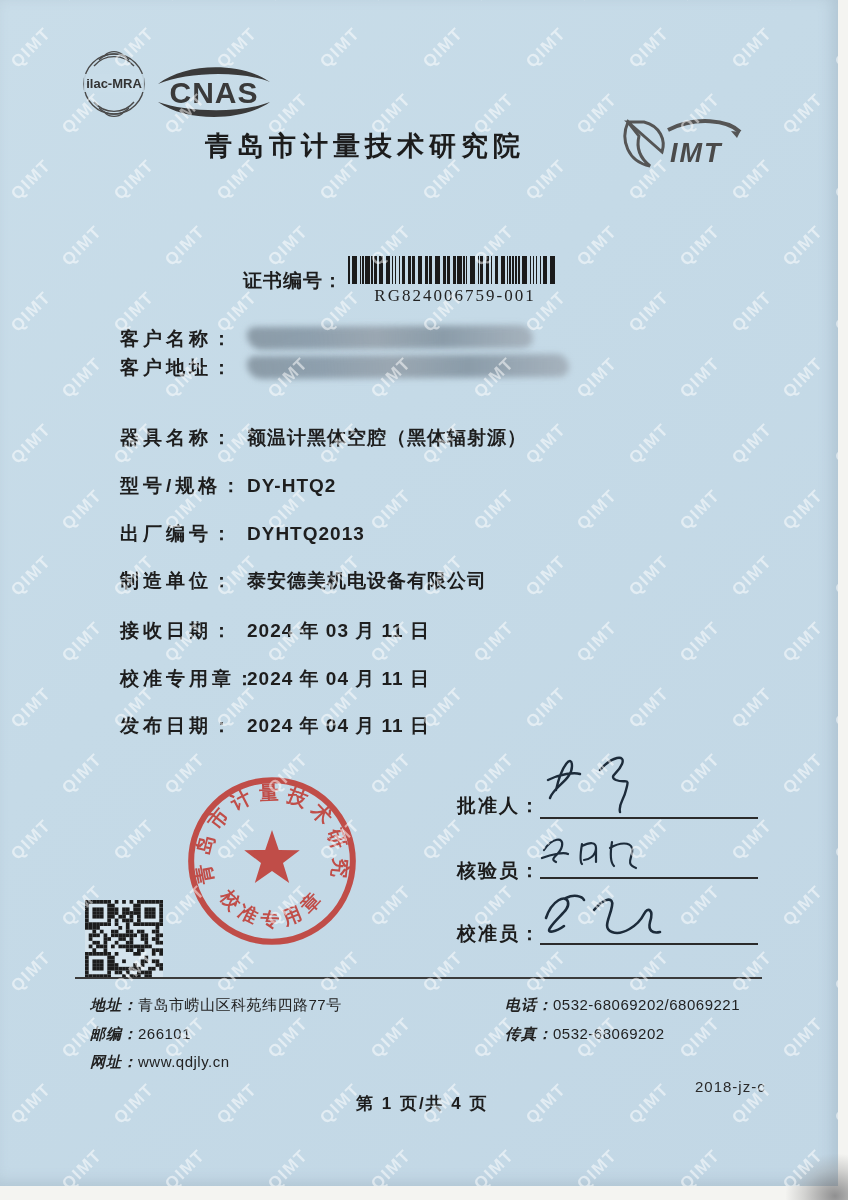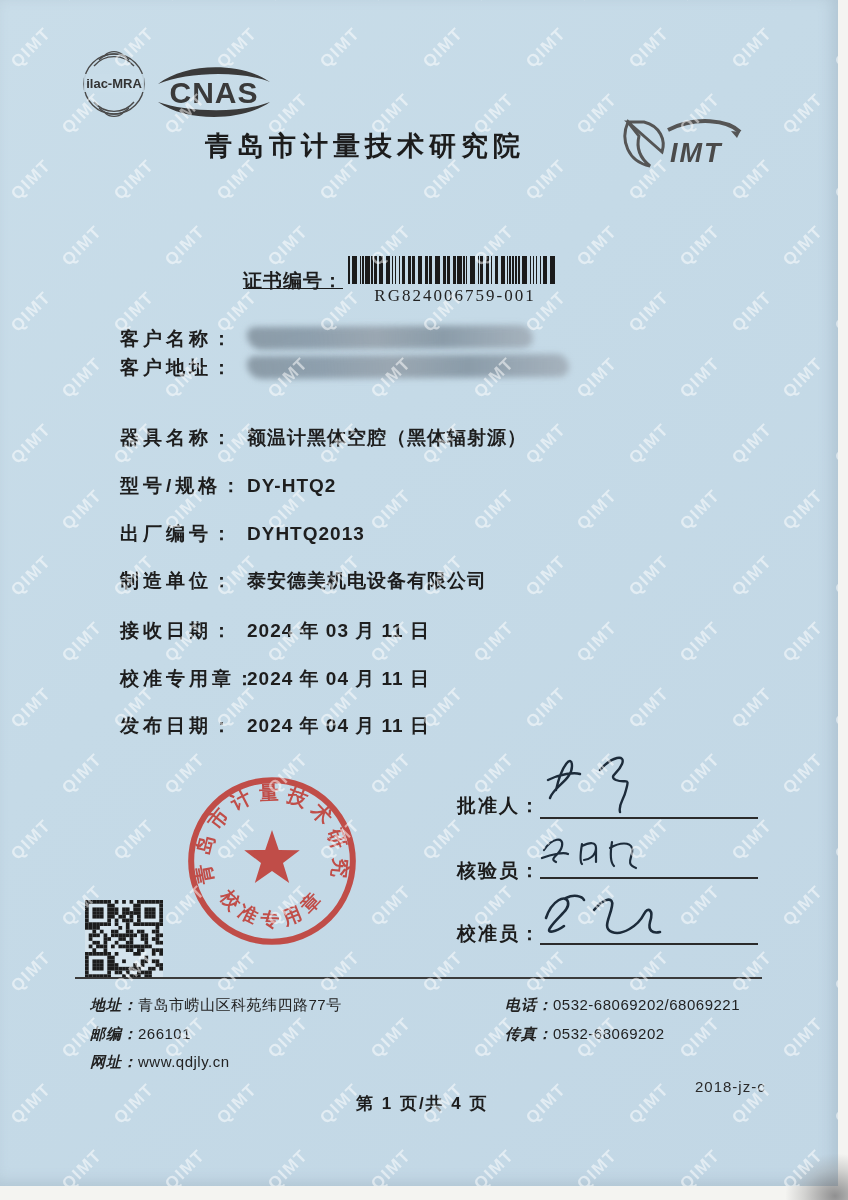--- a/index.html
+++ b/index.html
@@ -38,21 +38,21 @@
   .institute{
     position:absolute;left:205px;top:128px;z-index:10;
     font-size:27px;font-weight:700;letter-spacing:5px;color:#1c1c1c;white-space:nowrap;
   }
   .qimt-logo{position:absolute;left:612px;top:114px;z-index:10;}
   .cert-title{
     position:absolute;left:233px;top:184px;z-index:10;
     font-size:38px;font-weight:700;letter-spacing:27px;color:#161616;white-space:nowrap;
   }
   
-  .certno-label{position:absolute;left:243px;top:268px;z-index:10;font-size:19px;font-weight:700;letter-spacing:1px;color:#1d1d1d;text-decoration:underline;}
+  .certno-label{position:absolute;left:243px;top:268px;z-index:10;font-size:19px;font-weight:700;letter-spacing:1px;color:#1d1d1d;}
   .barcode{position:absolute;left:348px;top:256px;width:214px;height:28px;z-index:10;font-size:0;}
   .barcode span{display:inline-block;height:100%;background:#1b1b1b;vertical-align:top;}
   .certno-num{
     position:absolute;left:340px;top:286px;width:230px;z-index:10;text-align:center;
     font-family:"Liberation Serif",serif;font-size:17px;letter-spacing:2px;color:#222;
   }
   
   .field-row{position:absolute;left:120px;z-index:10;white-space:nowrap;}
   .flabel{
     display:inline-block;width:127px;

